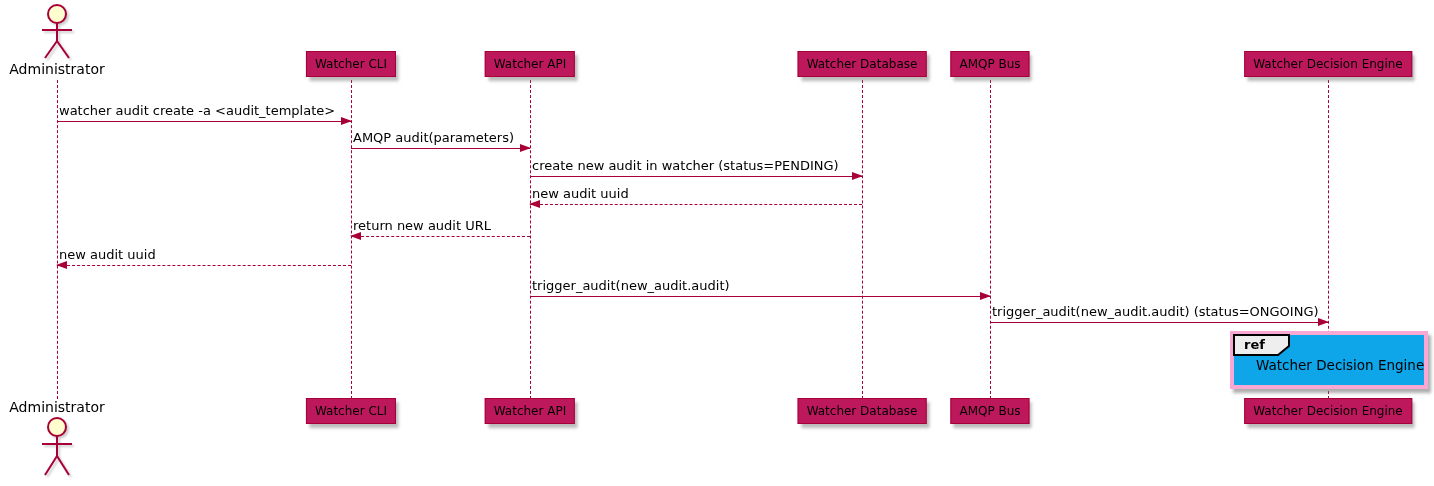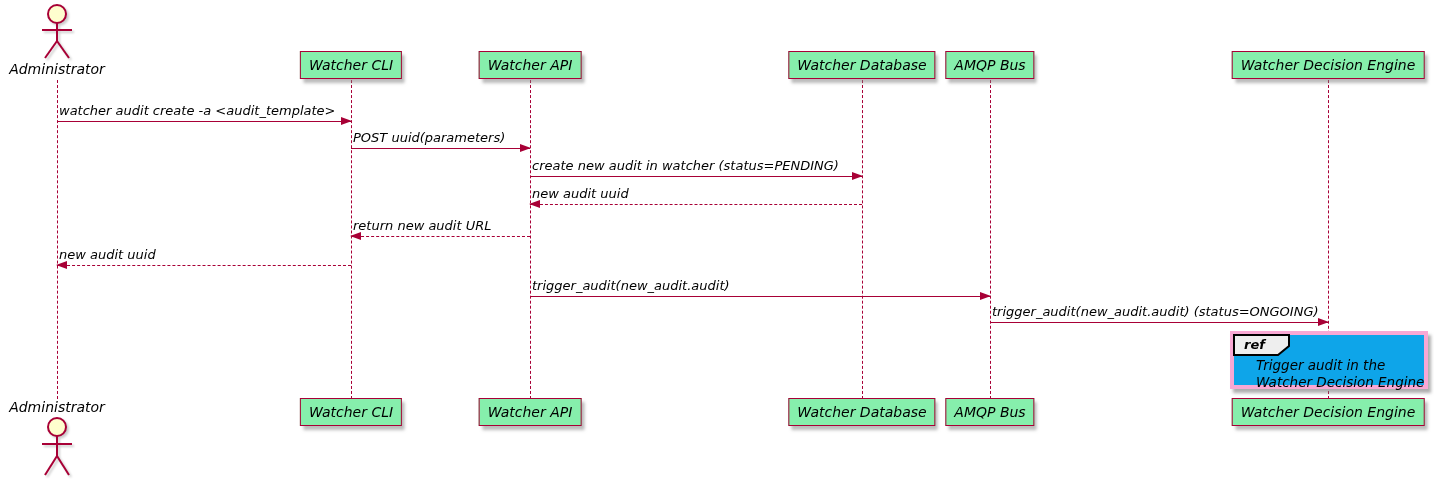--- a/index.html
+++ b/index.html
@@ -3,33 +3,32 @@
 <meta charset="utf-8">
 <style>
   html,body{margin:0;padding:0;background:#ffffff;}
   #diagram{
     position:relative;
     width:1434px;height:486px;
     background:#ffffff;
     font-family:"DejaVu Sans","Liberation Sans",sans-serif;
     font-size:13px;color:#000;
     overflow:hidden;
-    font-style:italic;
   }
   .lifeline{
     position:absolute;width:0;
     border-left:1.5px dashed #A80036;
   }
   .pbox{
     position:absolute;
     transform:translateX(-50%);
-    background:#86efac;
+    background:#be185d;
     border:1.8px solid #A80036;
     padding:5px 8px;
-    font-size:14px;
+    font-size:12px;
     white-space:nowrap;
     box-shadow:3px 4px 3px rgba(130,130,130,0.55);
     z-index:3;
   }
   .actor-label{
     position:absolute;
     transform:translateX(-50%);
     font-size:14px;
     white-space:nowrap;
     z-index:3;
@@ -109,21 +108,21 @@
 
   <div class="message" style="left:57px;top:121px;width:294px;">
     <div class="msg-line solid"></div>
     <div class="arrowhead right"></div>
     <div class="msg-label">watcher audit create -a &lt;audit_template&gt;</div>
   </div>
 
   <div class="message" style="left:351px;top:148px;width:179px;">
     <div class="msg-line solid"></div>
     <div class="arrowhead right"></div>
-    <div class="msg-label">POST uuid(parameters)</div>
+    <div class="msg-label">AMQP audit(parameters)</div>
   </div>
 
   <div class="message" style="left:530px;top:176px;width:332px;">
     <div class="msg-line solid"></div>
     <div class="arrowhead right"></div>
     <div class="msg-label">create new audit in watcher (status=PENDING)</div>
   </div>
 
   <div class="message" style="left:530px;top:204px;width:332px;">
     <div class="msg-line dashed"></div>
@@ -154,21 +153,20 @@
     <div class="arrowhead right"></div>
     <div class="msg-label">trigger_audit(new_audit.audit) (status=ONGOING)</div>
   </div>
 
   <div class="refbox">
     <svg class="ref-tag-shape" width="58" height="23" viewBox="0 0 58 23">
       <polygon points="1,1 56,1 56,12 45,21 1,21" fill="#EEEEEE" stroke="#000000" stroke-width="2"></polygon>
     </svg>
     <span class="ref-tag-text">ref</span>
     <div class="ref-content">
-      <span>Trigger audit in the</span>
       <span>Watcher Decision Engine</span>
     </div>
   </div>
 
   <div class="pbox" style="left:351px;top:398px;">Watcher CLI</div>
   <div class="pbox" style="left:530px;top:398px;">Watcher API</div>
   <div class="pbox" style="left:862px;top:398px;">Watcher Database</div>
   <div class="pbox" style="left:990px;top:398px;">AMQP Bus</div>
   <div class="pbox" style="left:1328px;top:398px;">Watcher Decision Engine</div>
 

